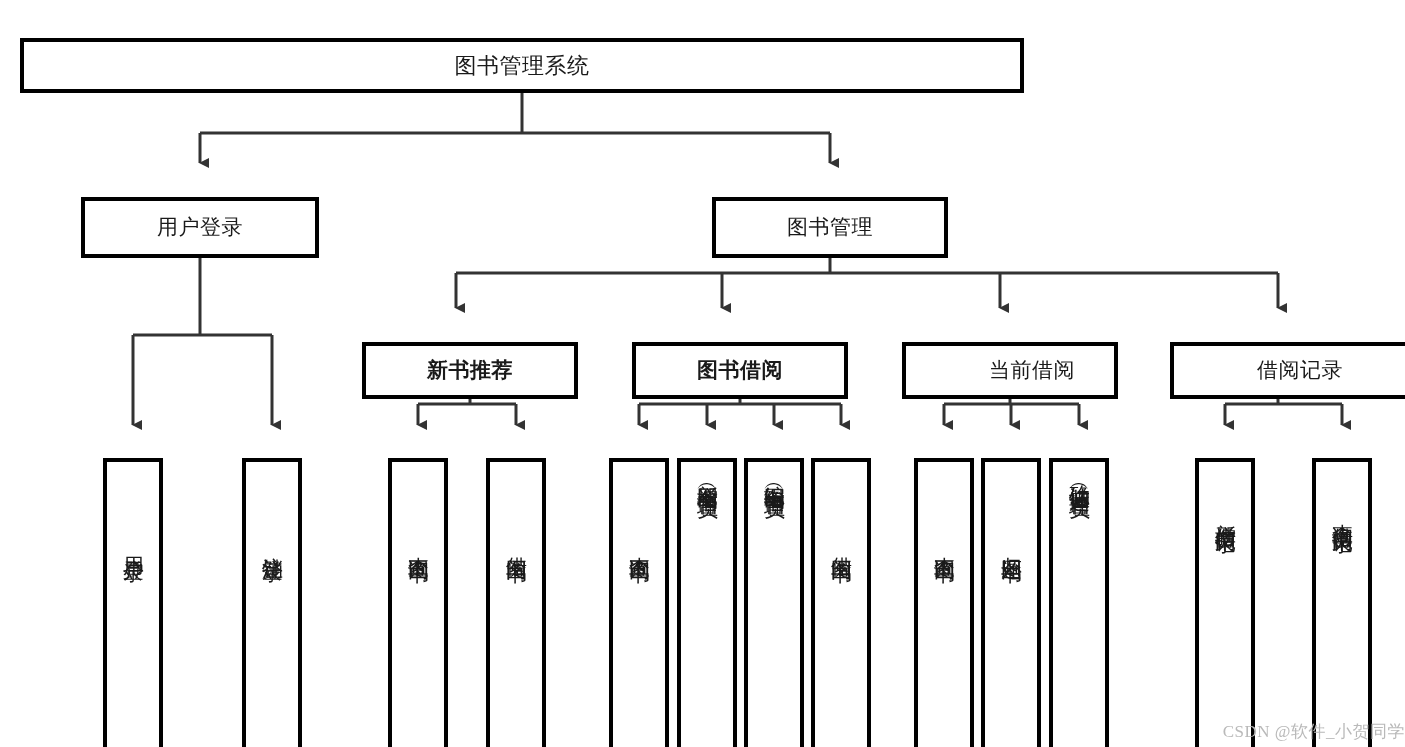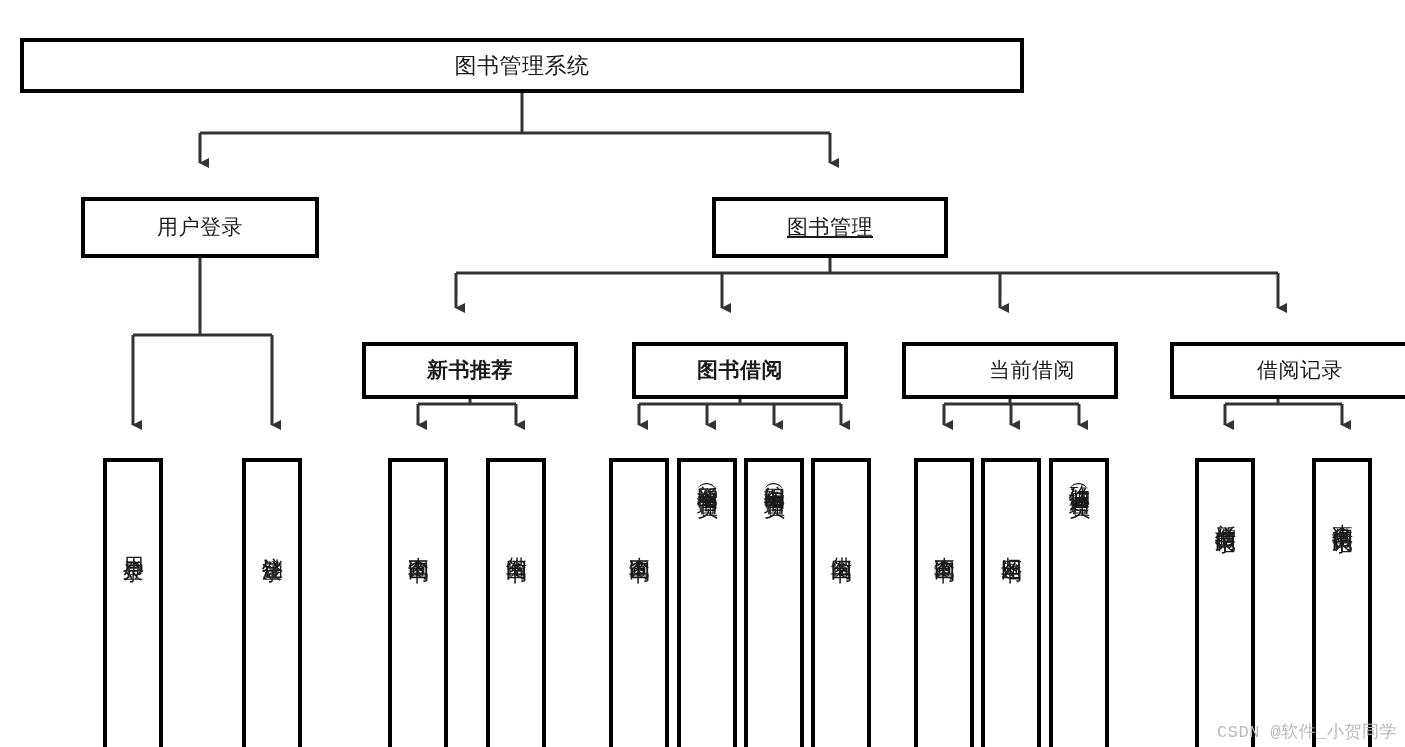--- a/index.html
+++ b/index.html
@@ -55,27 +55,27 @@
     text-orientation: upright;
     font-size: 21px;
     letter-spacing: 2px;
     line-height: 1;
   }
   .node.root .label {
     font-size: 22px;
   }
   #watermark {
     position: absolute;
-    right: 8px;
+    right: 0;
     bottom: 4px;
     font-size: 17px;
     color: #b9b9b9;
     letter-spacing: 0.5px;
     white-space: nowrap;
-    font-family: Liberation Mono, monospace;
+    font-family: Liberation Serif, serif;
   }
 </style>
 </head>
 <body>
 
 <div id="canvas">
 
   <svg class="edges" viewBox="0 0 1405 747">
     <defs>
       <marker id="arrow" markerWidth="11" markerHeight="11" refX="5" refY="9" orient="auto" markerUnits="userSpaceOnUse">
@@ -126,21 +126,21 @@
     </g>
   </svg>
 
   <div class="node horiz root" style="left:20px; top:13px; width:1004px; height:55px;">
     <span class="label">图书管理系统</span>
   </div>
 
   <div class="node horiz" style="left:81px; top:172px; width:238px; height:61px;">
     <span class="label">用户登录</span>
   </div>
-  <div class="node horiz" style="left:712px; top:172px; width:236px; height:61px;text-decoration:underline;">
+  <div class="node horiz" style="left:712px; top:172px; width:236px; height:61px;">
     <span class="label">图书管理</span>
   </div>
 
   <div class="node horiz" style="left:362px; top:317px; width:216px; height:57px;font-weight:bold;">
     <span class="label">新书推荐</span>
   </div>
   <div class="node horiz" style="left:632px; top:317px; width:216px; height:57px;font-weight:bold;">
     <span class="label">图书借阅</span>
   </div>
   <div class="node horiz" style="left:902px; top:317px; width:216px; height:57px;padding-left:44px;">

